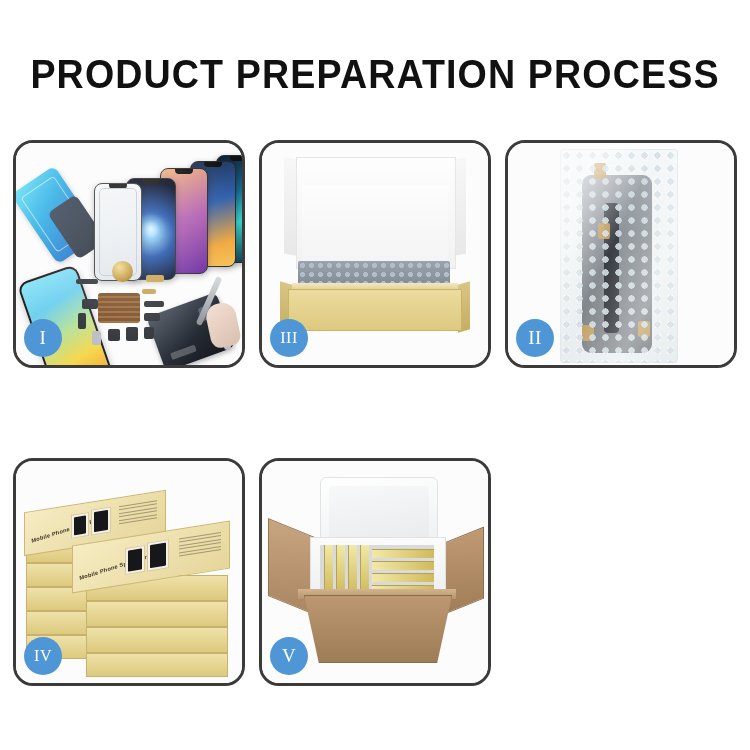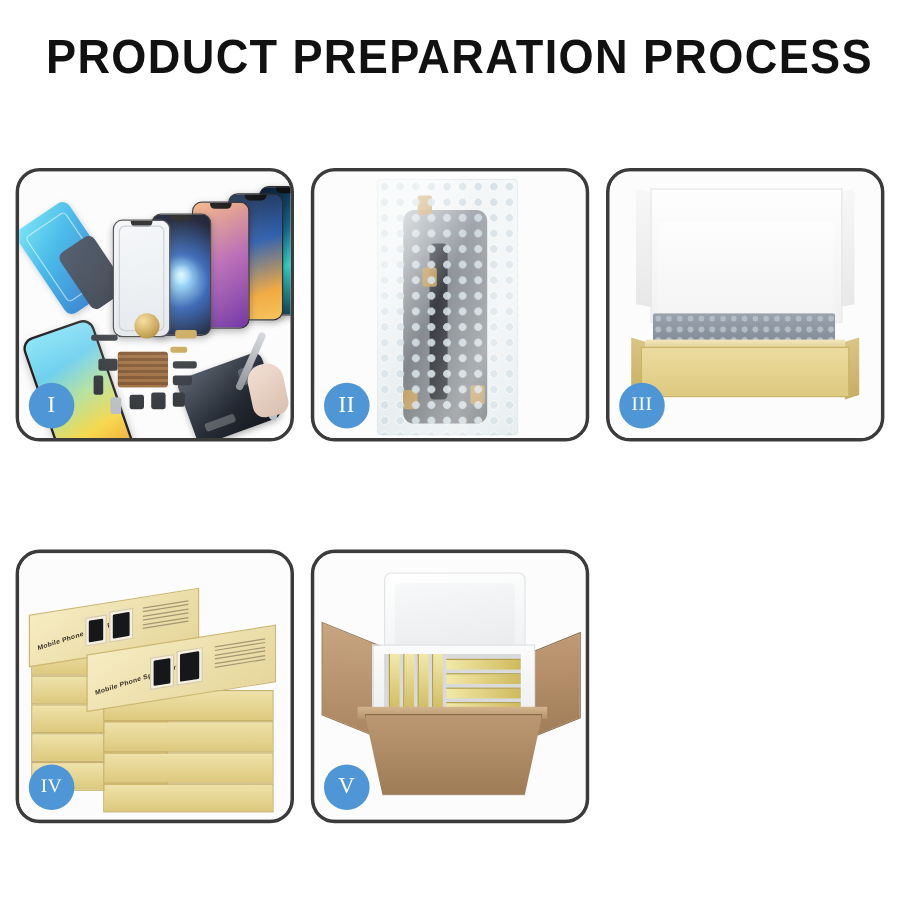--- a/index.html
+++ b/index.html
@@ -10,22 +10,22 @@
   body {
     width: 750px;
     height: 750px;
     font-family: "Liberation Sans", sans-serif;
     overflow: hidden;
     position: relative;
   }
 
   
   .header {
-    padding-top: 28px;
-    text-align: right;
+    padding-top: 54px;
+    text-align: center;
   }
   .title {
     font-family: "Liberation Sans", sans-serif;
     font-weight: 700;
     font-size: 40px;
     letter-spacing: 1.2px;
     color: #111111;
     line-height: 1;
     transform: scaleX(0.94);
     white-space: nowrap;
@@ -411,51 +411,51 @@
       <div class="bit" style="left:110px;top:184px;width:12px;height:14px;"></div>
       <div class="bit" style="left:128px;top:184px;width:10px;height:12px;"></div>
       <div class="bit silver" style="left:198px;top:192px;width:8px;height:8px;border-radius:50%;"></div>
       <div class="bit silver" style="left:208px;top:200px;width:7px;height:7px;border-radius:50%;"></div>
 
       <div class="tweezer"></div>
       <div class="finger"></div>
       <div class="glow"></div>
     </div>
     <div class="badge">I</div>
+  </div>
+
+  <div class="card">
+    <div class="stage">
+      <div class="b3-lidL"></div>
+      <div class="b3-lidR"></div>
+      <div class="b3-lid"></div>
+      <div class="b3-foam"></div>
+      <div class="b3-bubble"></div>
+      <div class="b3-side-l"></div>
+      <div class="b3-side-r"></div>
+      <div class="b3-rim"></div>
+      <div class="b3-front"></div>
+    </div>
+    <div class="badge wide">III</div>
   </div>
 
   <div class="card">
     <div class="stage">
       <div class="bw-bag">
         <div class="bw-item"></div>
         <div class="bw-strip"></div>
         <div class="bw-tab" style="left:34px;top:14px;"></div>
         <div class="bw-tab" style="left:38px;top:74px;"></div>
         <div class="bw-tab" style="left:22px;top:176px;"></div>
         <div class="bw-tab" style="left:78px;top:172px;"></div>
         <div class="bw-dots"></div>
         <div class="bw-sheen"></div>
       </div>
     </div>
     <div class="badge">II</div>
-  </div>
-
-  <div class="card">
-    <div class="stage">
-      <div class="b3-lidL"></div>
-      <div class="b3-lidR"></div>
-      <div class="b3-lid"></div>
-      <div class="b3-foam"></div>
-      <div class="b3-bubble"></div>
-      <div class="b3-side-l"></div>
-      <div class="b3-side-r"></div>
-      <div class="b3-rim"></div>
-      <div class="b3-front"></div>
-    </div>
-    <div class="badge wide">III</div>
   </div>
 
   <div class="card">
     <div class="stage">
       <div class="stack">
 
         <div class="sbox" style="left:2px;  top:60px;  width:112px; height:22px;"></div>
         <div class="sbox" style="left:2px;  top:84px;  width:112px; height:22px;"></div>
         <div class="sbox" style="left:2px;  top:108px; width:112px; height:22px;"></div>
         <div class="sbox" style="left:2px;  top:132px; width:112px; height:22px;"></div>

